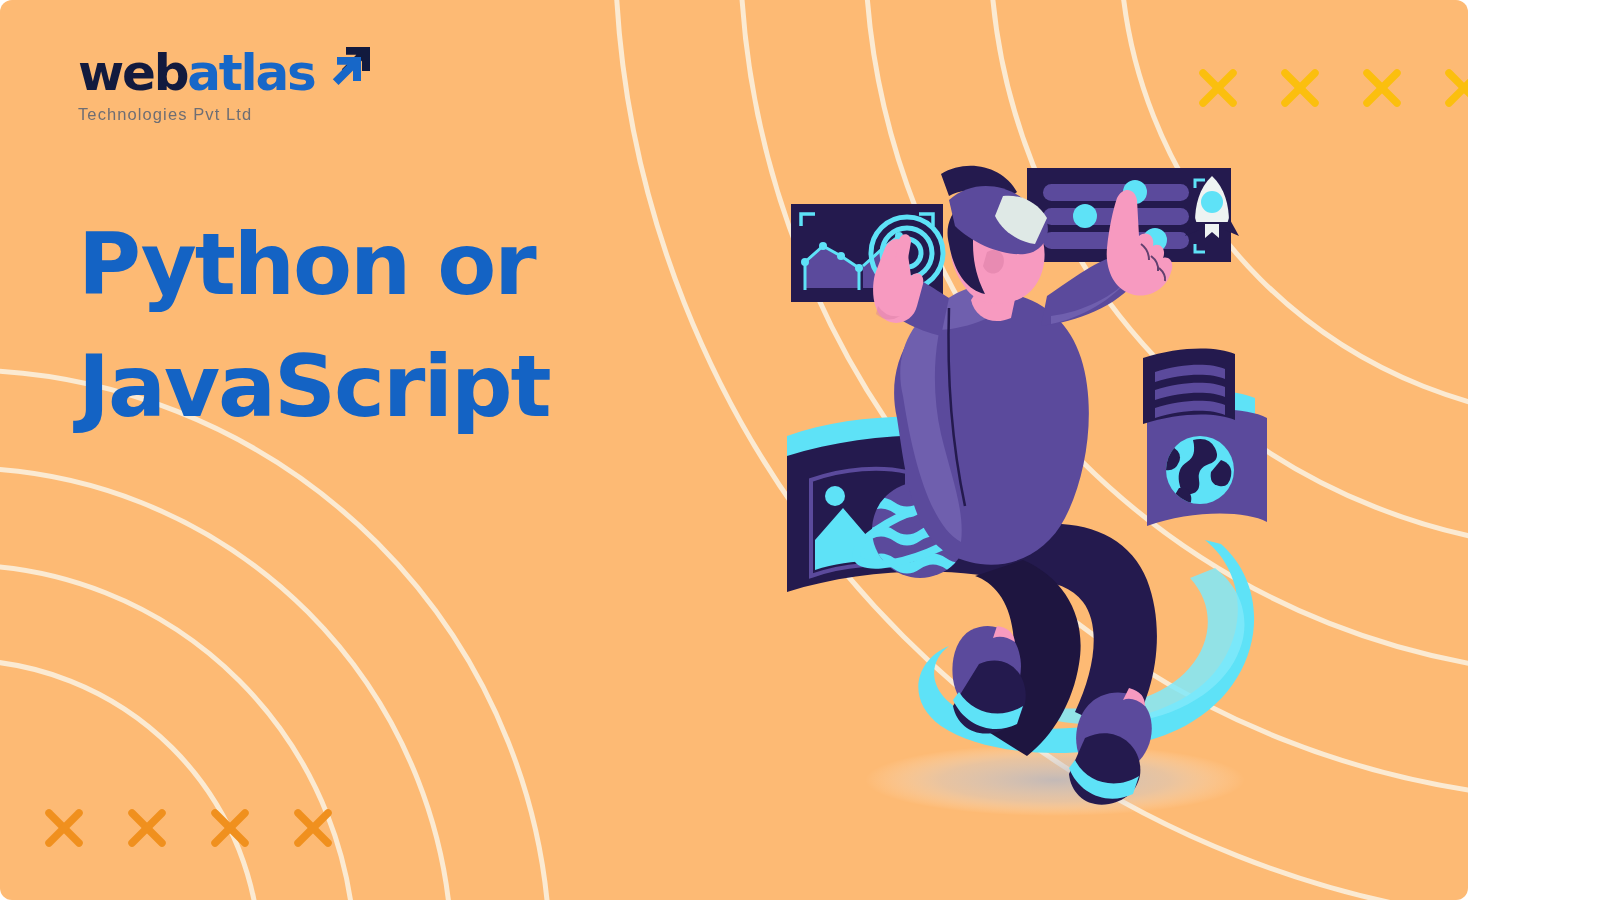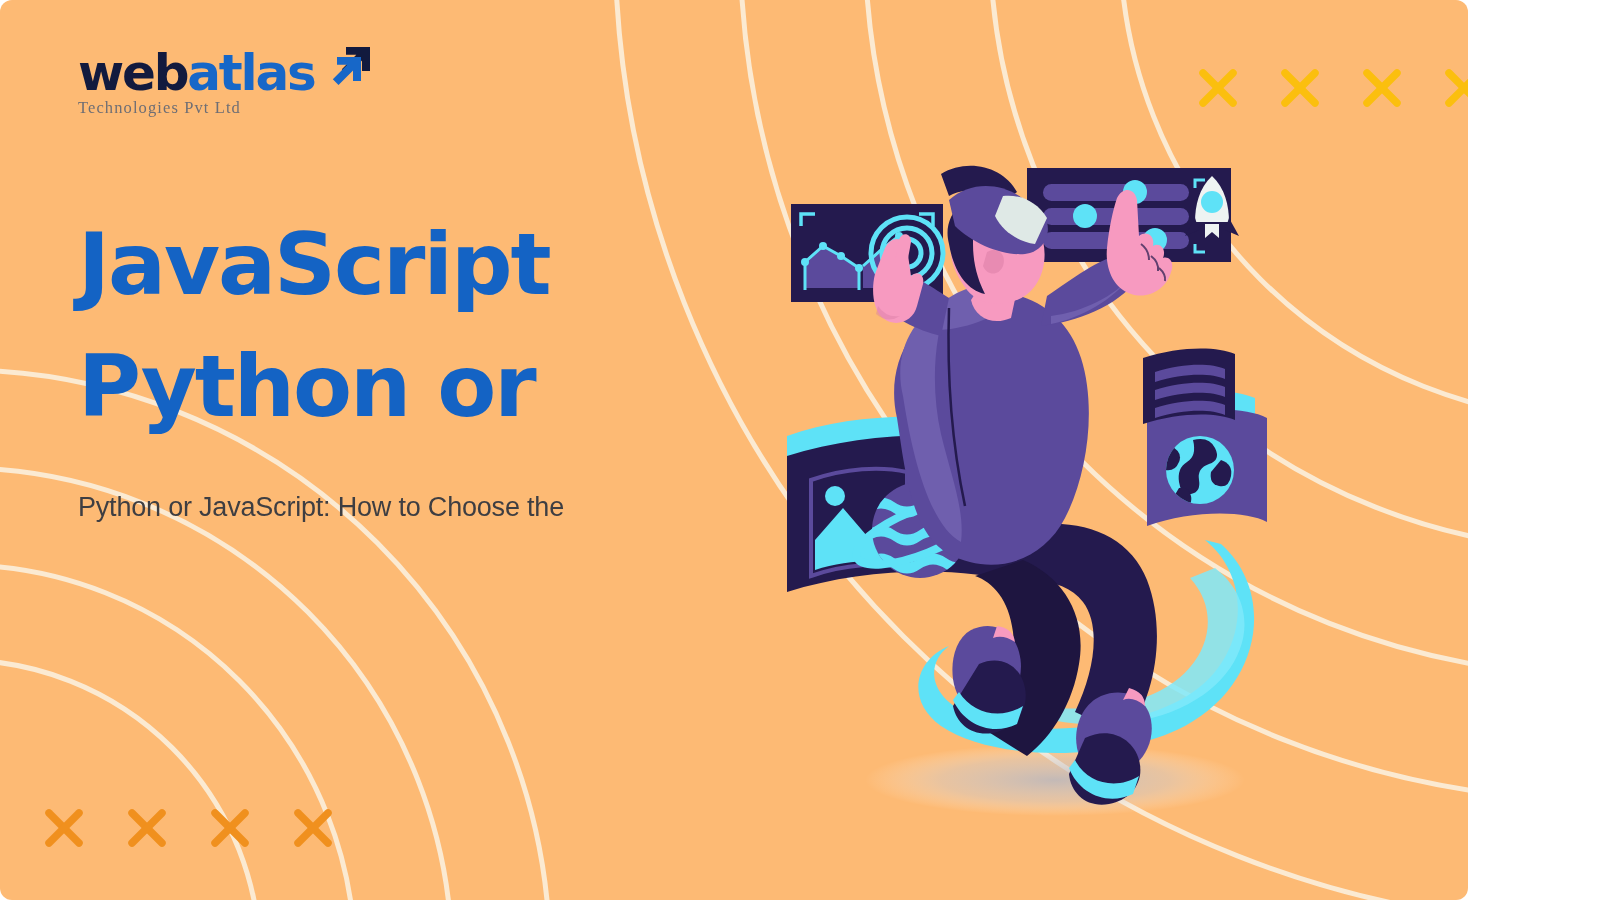--- a/index.html
+++ b/index.html
@@ -44,24 +44,25 @@
   .logo-web { color: #121a3e; }
   .logo-atlas { color: #1767c8; }
   .logo-arrows {
     position: absolute;
     left: 252px;
     top: -6px;
     width: 46px;
     height: 46px;
   }
   .logo-tagline {
+    margin-top: 7px;
     font-size: 16.5px;
     letter-spacing: 1.1px;
     color: #6e6e74;
-    font-family: Liberation Serif, serif;
+    font-family: Liberation Sans, sans-serif;
     white-space: nowrap;
   }
 
   
   .headline {
     position: absolute;
     left: 78px;
     top: 203px;
     width: 640px;
     margin: 0;
@@ -133,26 +134,25 @@
       <span class="logo-web">web</span><span class="logo-atlas">atlas</span>
       <svg class="logo-arrows" viewBox="0 0 46 46">
         <path d="M16 5 H40 V29 H32 V18.5 L17.5 33 L11.8 27.3 L26.3 12.8 H16 Z" fill="#121a3e"></path>
         <path d="M7 15 H31 V39 H23 V28.5 L8.5 43 L2.8 37.3 L17.3 22.8 H7 Z" fill="#1767c8"></path>
       </svg>
     </div>
     <div class="logo-tagline">Technologies Pvt Ltd</div>
   </div>
 
   <h1 class="headline">
+    <span class="ln">Python or</span>
     <span class="ln">JavaScript</span>
-    <span class="ln">Python or</span>
   </h1>
 
   <p class="subtitle">
-    <span class="ln">Python or JavaScript: How to Choose the</span>
   </p>
 
   <div class="x-row top-right">
     <svg class="x-mark" viewBox="0 0 44 44">
         <g stroke="#fbbf0e" stroke-width="7.5" stroke-linecap="round">
           <line x1="7" y1="7" x2="37" y2="37"></line>
           <line x1="37" y1="7" x2="7" y2="37"></line>
         </g>
       </svg>
     <svg class="x-mark" viewBox="0 0 44 44">

